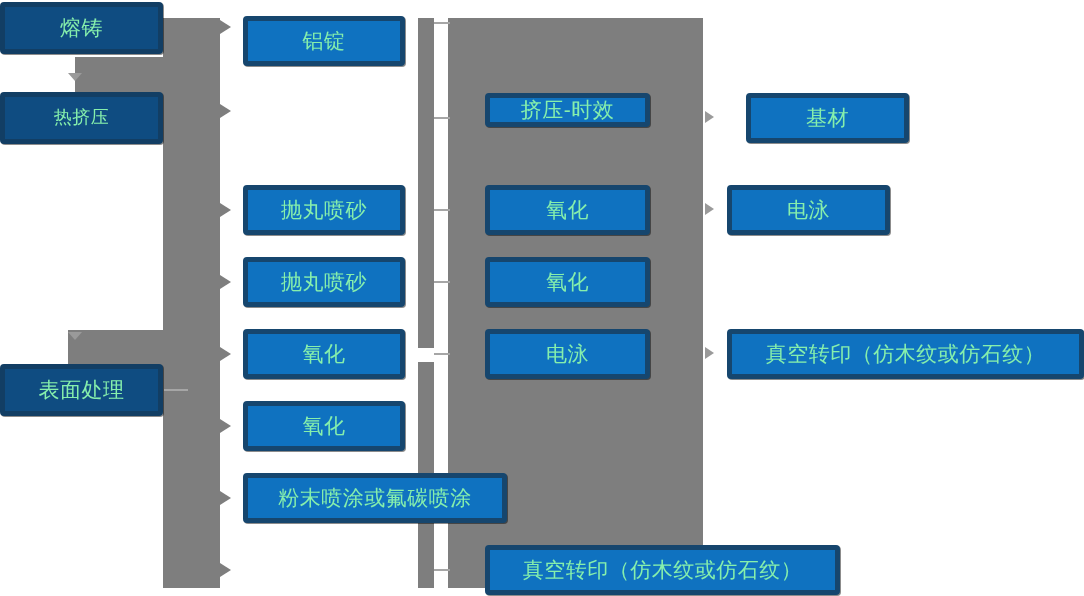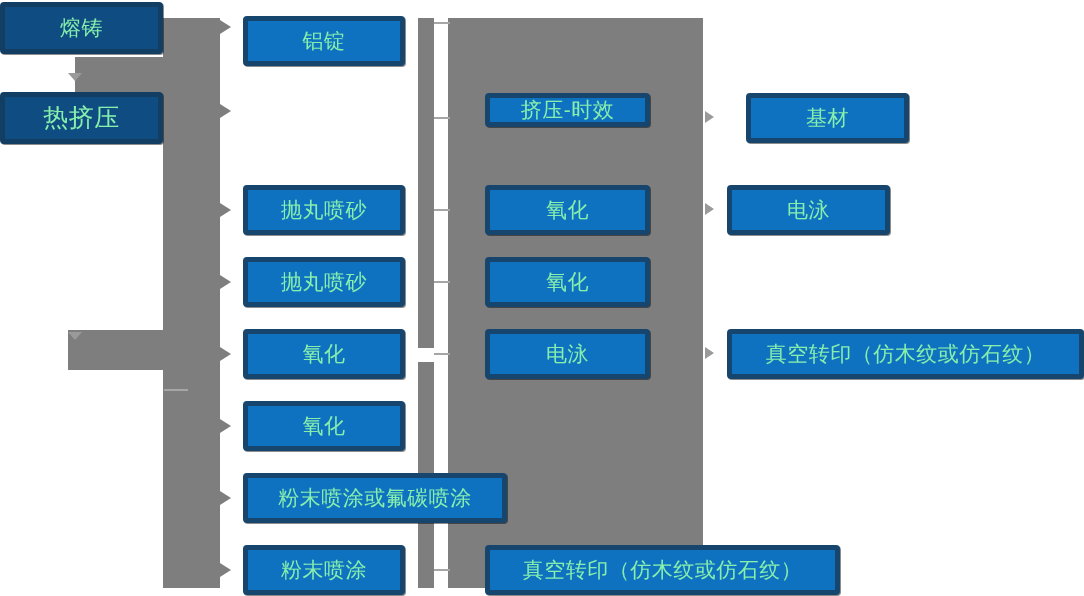--- a/index.html
+++ b/index.html
@@ -86,44 +86,44 @@
   <div class="grayline" style="left:434px;top:353px;width:16px;"></div>
   <div class="grayline" style="left:434px;top:569px;width:16px;"></div>
 
   <div class="arrow-r sm" style="left:705px;top:111px;"></div>
   <div class="arrow-r sm" style="left:705px;top:203px;"></div>
   <div class="arrow-r sm" style="left:705px;top:347px;"></div>
 
   <div class="node dark" style="left:0px;top:2px;width:163px;height:52px;font-size:21px;">
     <span class="lbl">熔铸</span>
   </div>
-  <div class="node dark" style="left:0px;top:92px;width:163px;height:52px;font-size:25px;">
+  <div class="node dark" style="left:0px;top:92px;width:163px;height:52px;font-size:18px;">
     <span class="lbl">热挤压</span>
+  </div>
+  <div class="node dark" style="left:0px;top:364px;width:163px;height:52px;font-size:21px;">
+    <span class="lbl">表面处理</span>
   </div>
 
   <div class="node bright" style="left:243px;top:16px;width:162px;height:50px;font-size:21px;">
     <span class="lbl">铝锭</span>
   </div>
   <div class="node bright" style="left:243px;top:185px;width:162px;height:50px;font-size:21px;">
     <span class="lbl">抛丸喷砂</span>
   </div>
   <div class="node bright" style="left:243px;top:257px;width:162px;height:50px;font-size:21px;">
     <span class="lbl">抛丸喷砂</span>
   </div>
   <div class="node bright" style="left:243px;top:329px;width:162px;height:50px;font-size:21px;">
     <span class="lbl">氧化</span>
   </div>
   <div class="node bright" style="left:243px;top:401px;width:162px;height:50px;font-size:21px;">
     <span class="lbl">氧化</span>
   </div>
   <div class="node bright" style="left:243px;top:473px;width:264px;height:50px;font-size:21px;">
     <span class="lbl">粉末喷涂或氟碳喷涂</span>
-  </div>
-  <div class="node bright" style="left:243px;top:545px;width:162px;height:50px;font-size:21px;">
-    <span class="lbl">粉末喷涂</span>
   </div>
 
   <div class="node bright" style="left:485px;top:93px;width:165px;height:34px;font-size:21px;">
     <span class="lbl">挤压-时效</span>
   </div>
   <div class="node bright" style="left:485px;top:185px;width:165px;height:50px;font-size:21px;">
     <span class="lbl">氧化</span>
   </div>
   <div class="node bright" style="left:485px;top:257px;width:165px;height:50px;font-size:21px;">
     <span class="lbl">氧化</span>

